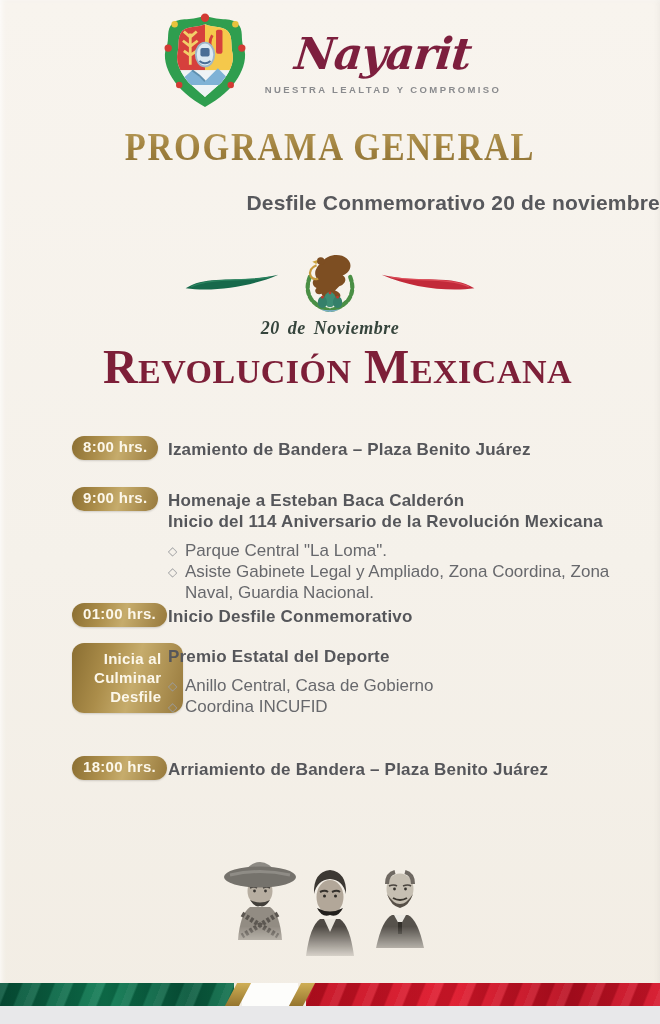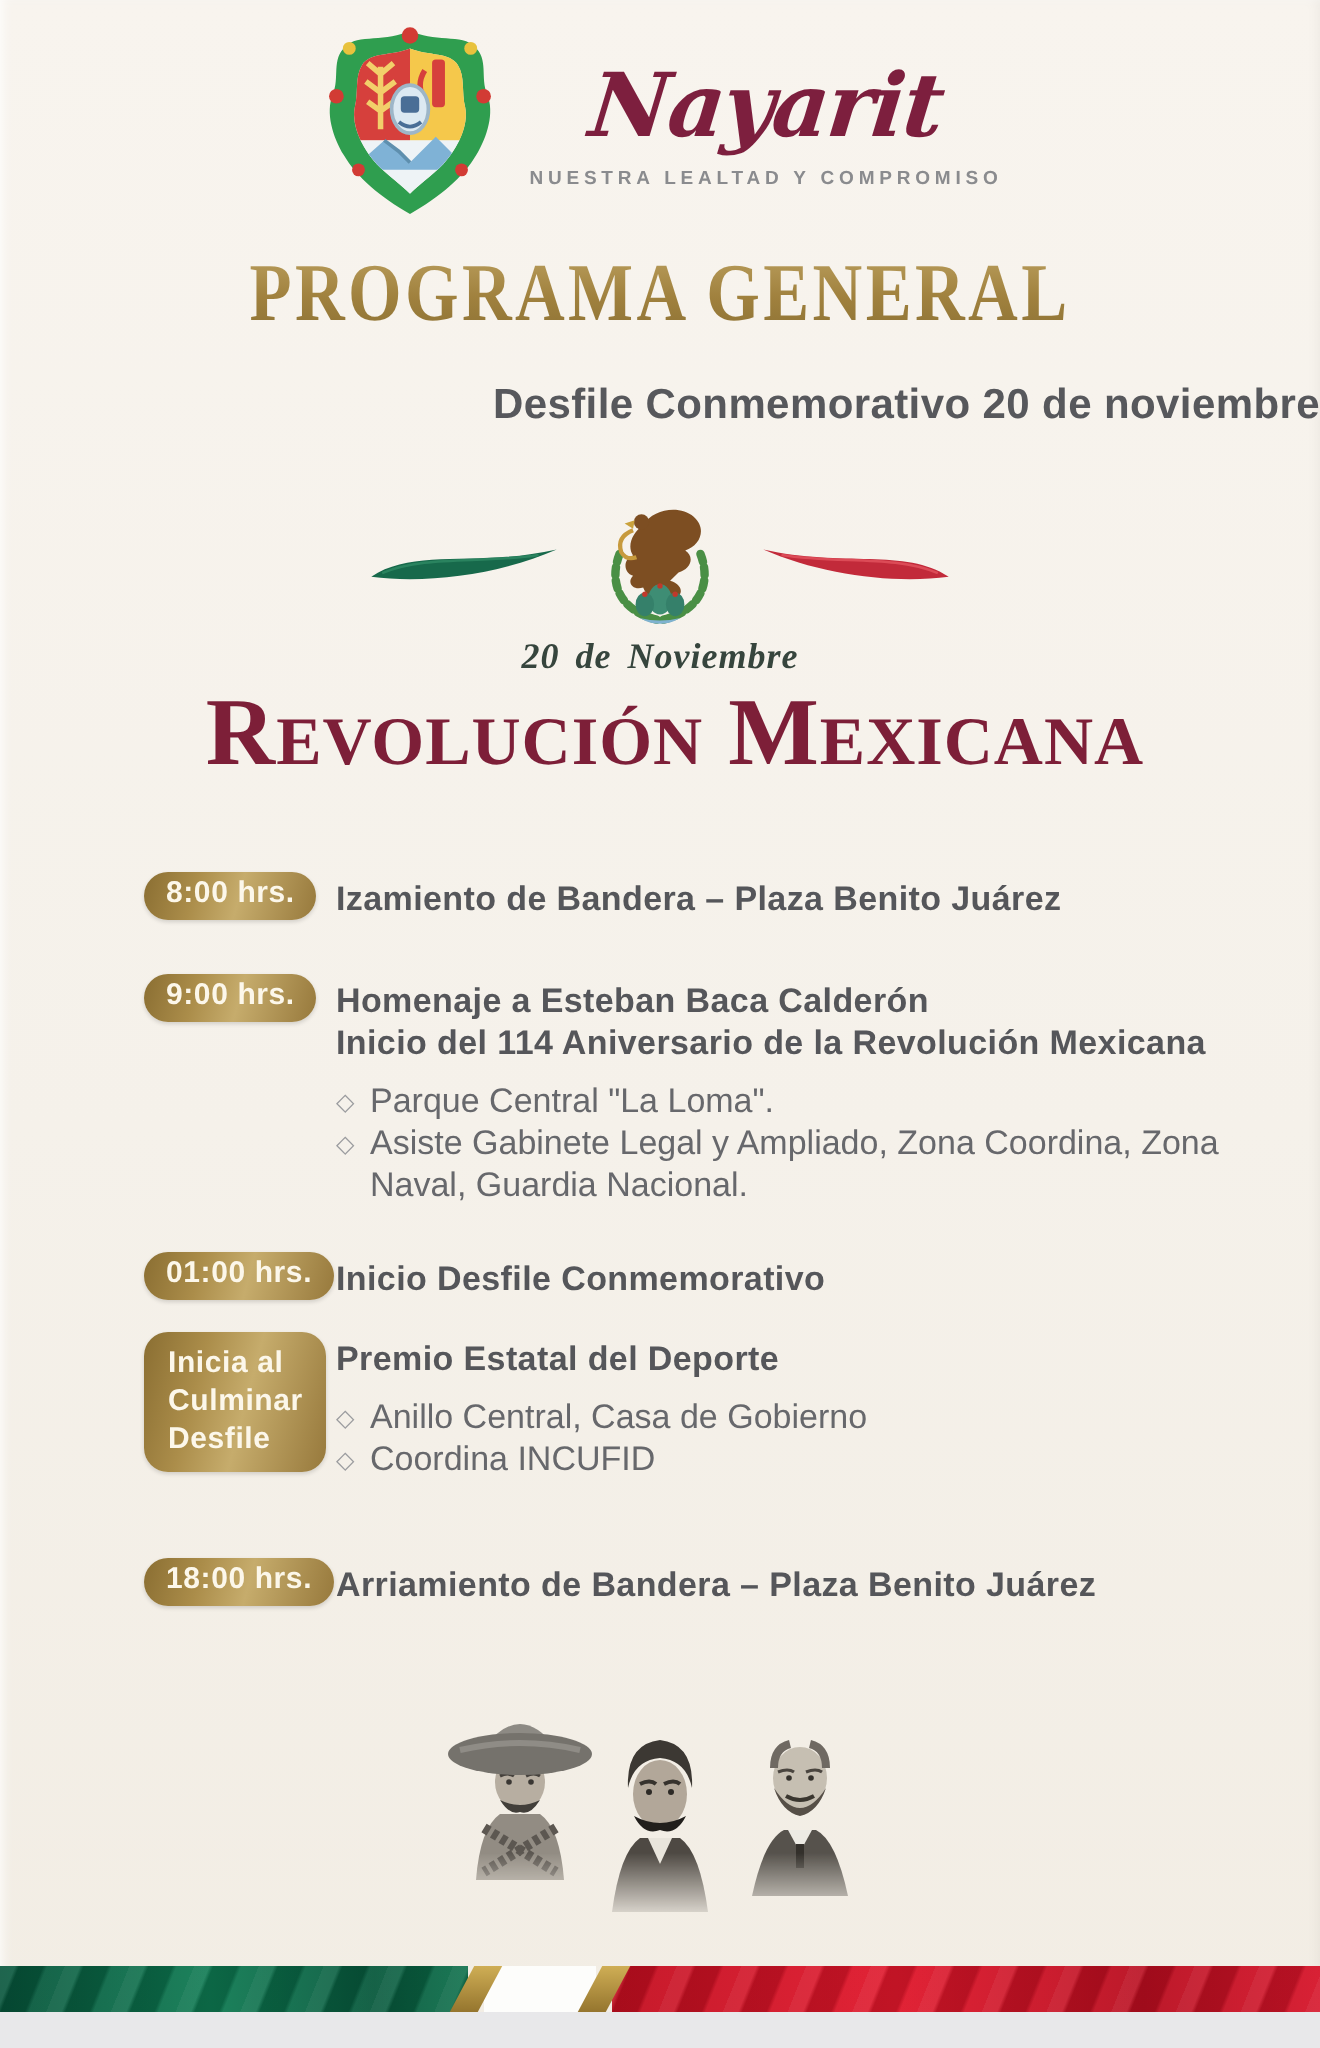--- a/index.html
+++ b/index.html
@@ -47,31 +47,31 @@
     font-size:18px; color:#36453d; letter-spacing:.5px; word-spacing:3px; }
   .event-title { margin-top:2px; font-family:"Liberation Serif", serif; font-weight:700;
     font-variant:small-caps; font-size:48px; line-height:1.1; color:#7d1f38; letter-spacing:.5px;margin-left:15px; }
   .event-tagline { margin-top:4px; font-family:"Liberation Serif", serif; font-style:italic;
     font-size:17px; color:#474d49; letter-spacing:1.2px; }
 
   
   .schedule { position:absolute; top:436px; left:72px; right:34px; }
   .sched-item { display:flex; align-items:flex-start; }
   .sched-item.mb1 { margin-bottom:27px; }
-  .sched-item.mb2 { margin-bottom:23px; }
+  .sched-item.mb2 { margin-bottom:0; }
   .sched-item.mb3 { margin-bottom:16px; }
   .sched-item.mb4 { margin-bottom:39px; }
   .time-col { width:96px; flex:none; }
   .badge {
     display:inline-block; padding:2px 11px 5px; border-radius:14px;
     background:linear-gradient(105deg,#8a6e32 0%, #ab8d4a 30%, #c6ac6c 55%, #97793c 100%);
     color:#fcf7ea; font-size:15px; font-weight:700; letter-spacing:.3px;
     box-shadow:0 1px 2px rgba(0,0,0,.15);
   }
-  .badge.multi { border-radius:12px; padding:6px 12px 7px; line-height:19px; }
+  .badge.multi { border-radius:12px; text-align:right; padding:6px 22px 7px; line-height:19px; }
   .badge.multi span { display:block; }
   .text-col { flex:1; padding-top:3px; }
   .item-title { font-size:17px; font-weight:700; color:#55565a; line-height:21px; letter-spacing:.2px; }
   .bullets { list-style:none; margin-top:8px; }
   .bullets li { position:relative; font-size:17px; color:#67686c; line-height:21px; padding-left:17px; }
   .bullets li::before { content:"◇"; position:absolute; left:0; top:1px; font-size:12px; color:#9b9c9f; }
 
   
   .portraits { position:absolute; top:844px; left:50%; transform:translateX(-50%); }
 

